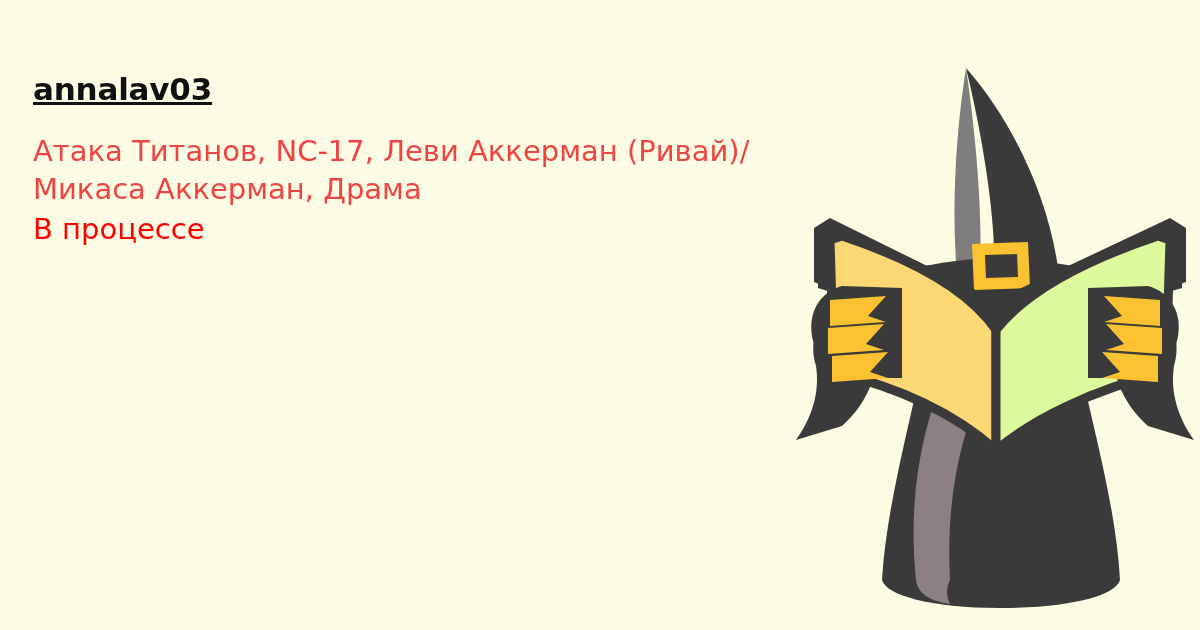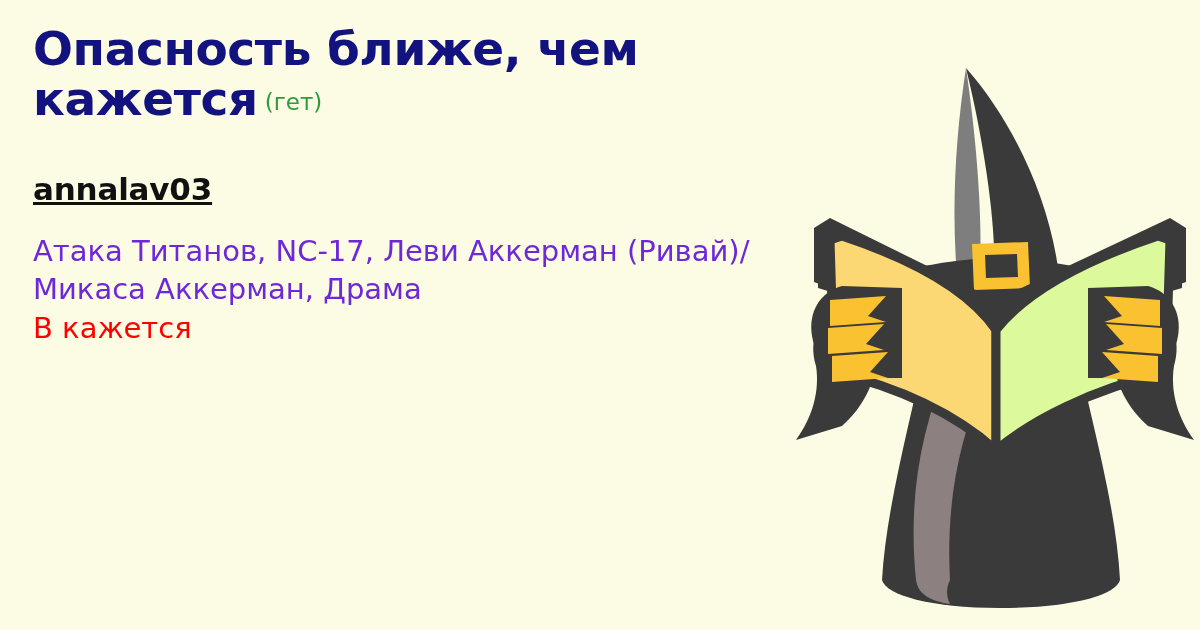--- a/index.html
+++ b/index.html
@@ -77,21 +77,21 @@
   }
 
   #meta-block {
     margin-top: 25px;
   }
 
   .meta-line {
     font-family: "DejaVu Sans", sans-serif;
     font-size: 29px;
     line-height: 1.32;
-    color: #6d28d9;
+    color: #ef4444;
     max-width: 790px;
   }
 
   #meta-fandom {
     max-width: 785px;
   }
 
   #meta-status {
     color: #FF0000;
     margin-top: 1px;
@@ -111,30 +111,27 @@
     height: 630px;
   }
 </style>
 </head>
 <body>
 
 <div id="card">
 
   <div id="text-col">
 
-    <div id="title-block">
-      <span id="story-title">Опасность ближе, чем кажется</span><span id="story-category">(гет)</span>
-    </div>
 
 
     <div id="author-name">annalav03</div>
 
     <div id="meta-block">
       <div class="meta-line" id="meta-fandom">Атака Титанов, NC-17, Леви Аккерман (Ривай)/Микаса Аккерман, Драма</div>
-      <div class="meta-line" id="meta-status">В кажется</div>
+      <div class="meta-line" id="meta-status">В процессе</div>
     </div>
 
   </div>
 
   <div id="illustration">
     <svg viewBox="0 0 410 630" xmlns="http://www.w3.org/2000/svg">
 
       <g>
         <path d="M140 330 C 118 430, 96 510, 92 580 L 330 580 C 326 505, 302 425, 282 330 Z" fill="#3A3A3A"></path>
         <path d="M126 580 C 118 500, 130 430, 160 360 L 196 378 C 168 440, 156 505, 160 580 Z" fill="#8C8080"></path>

